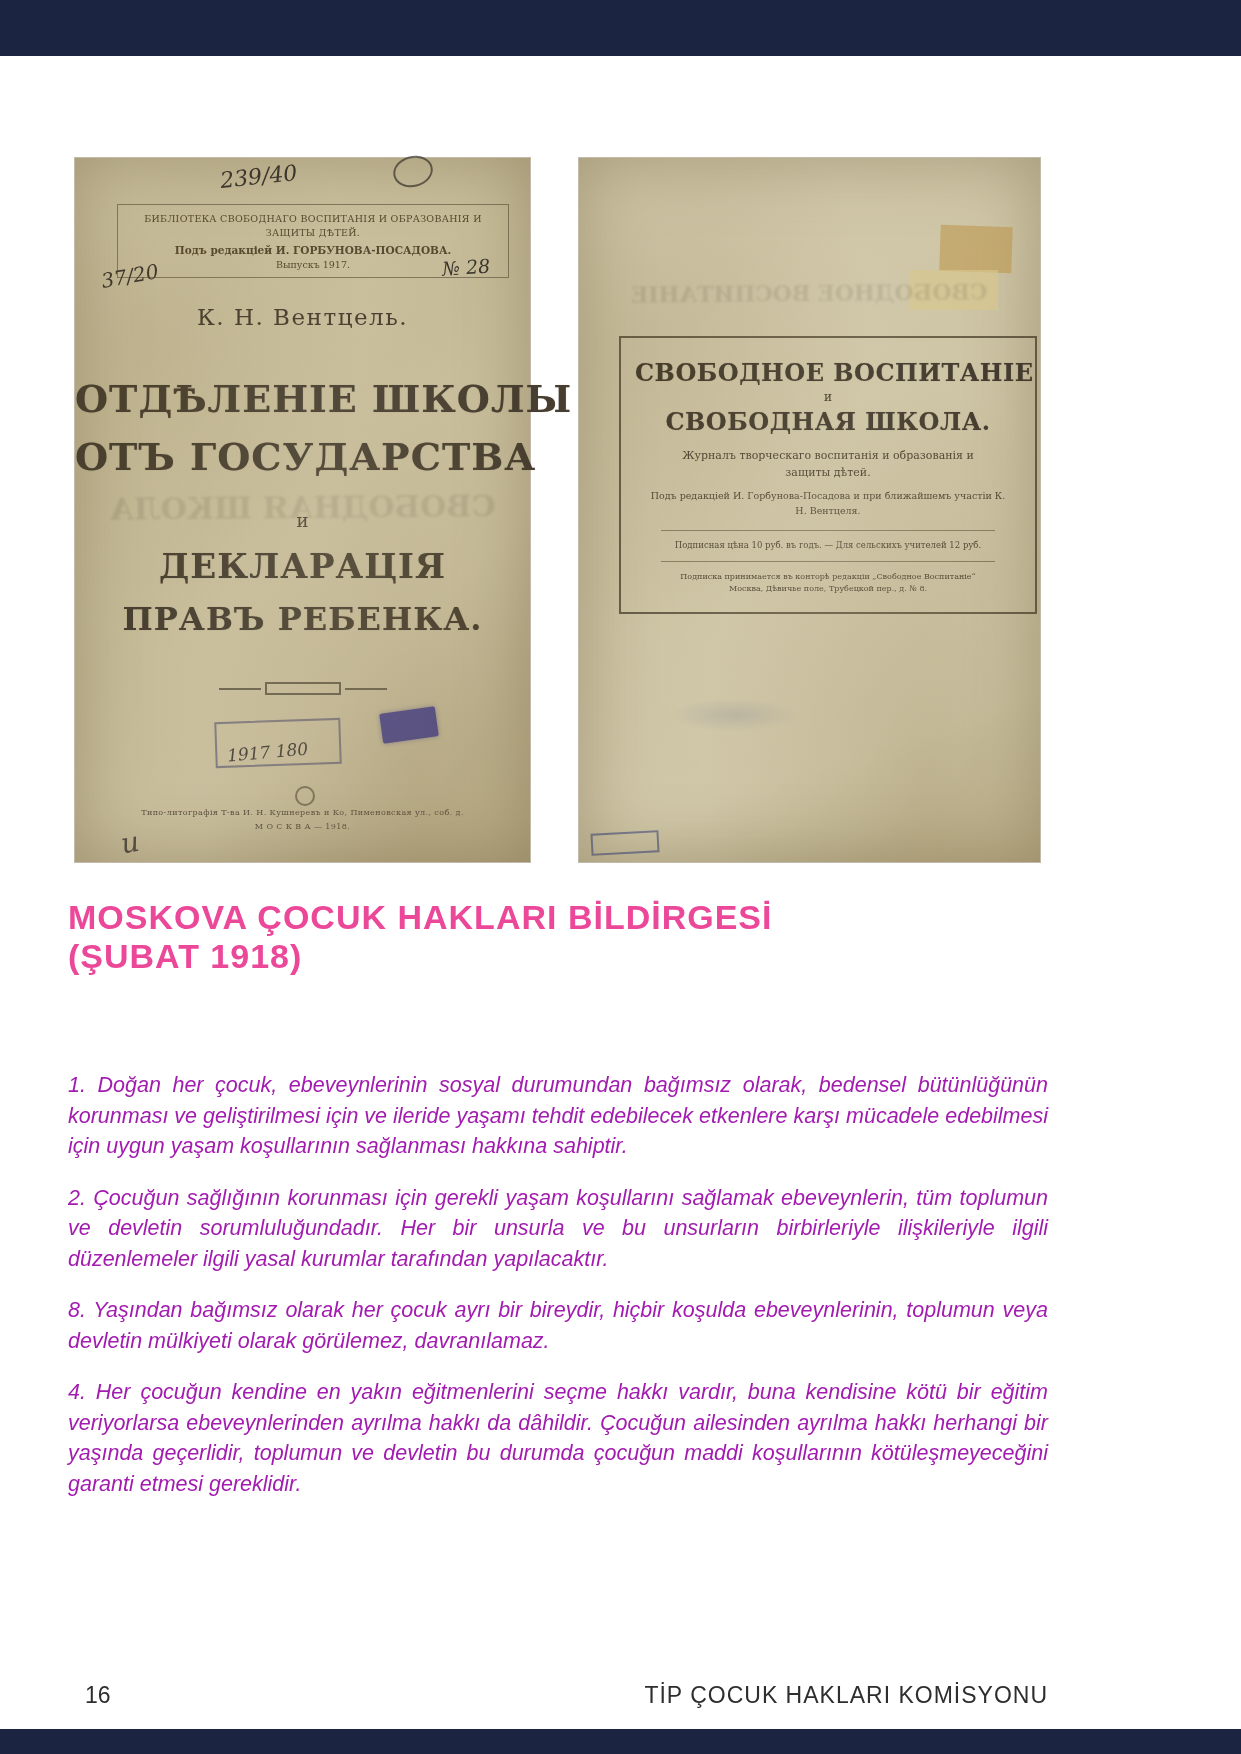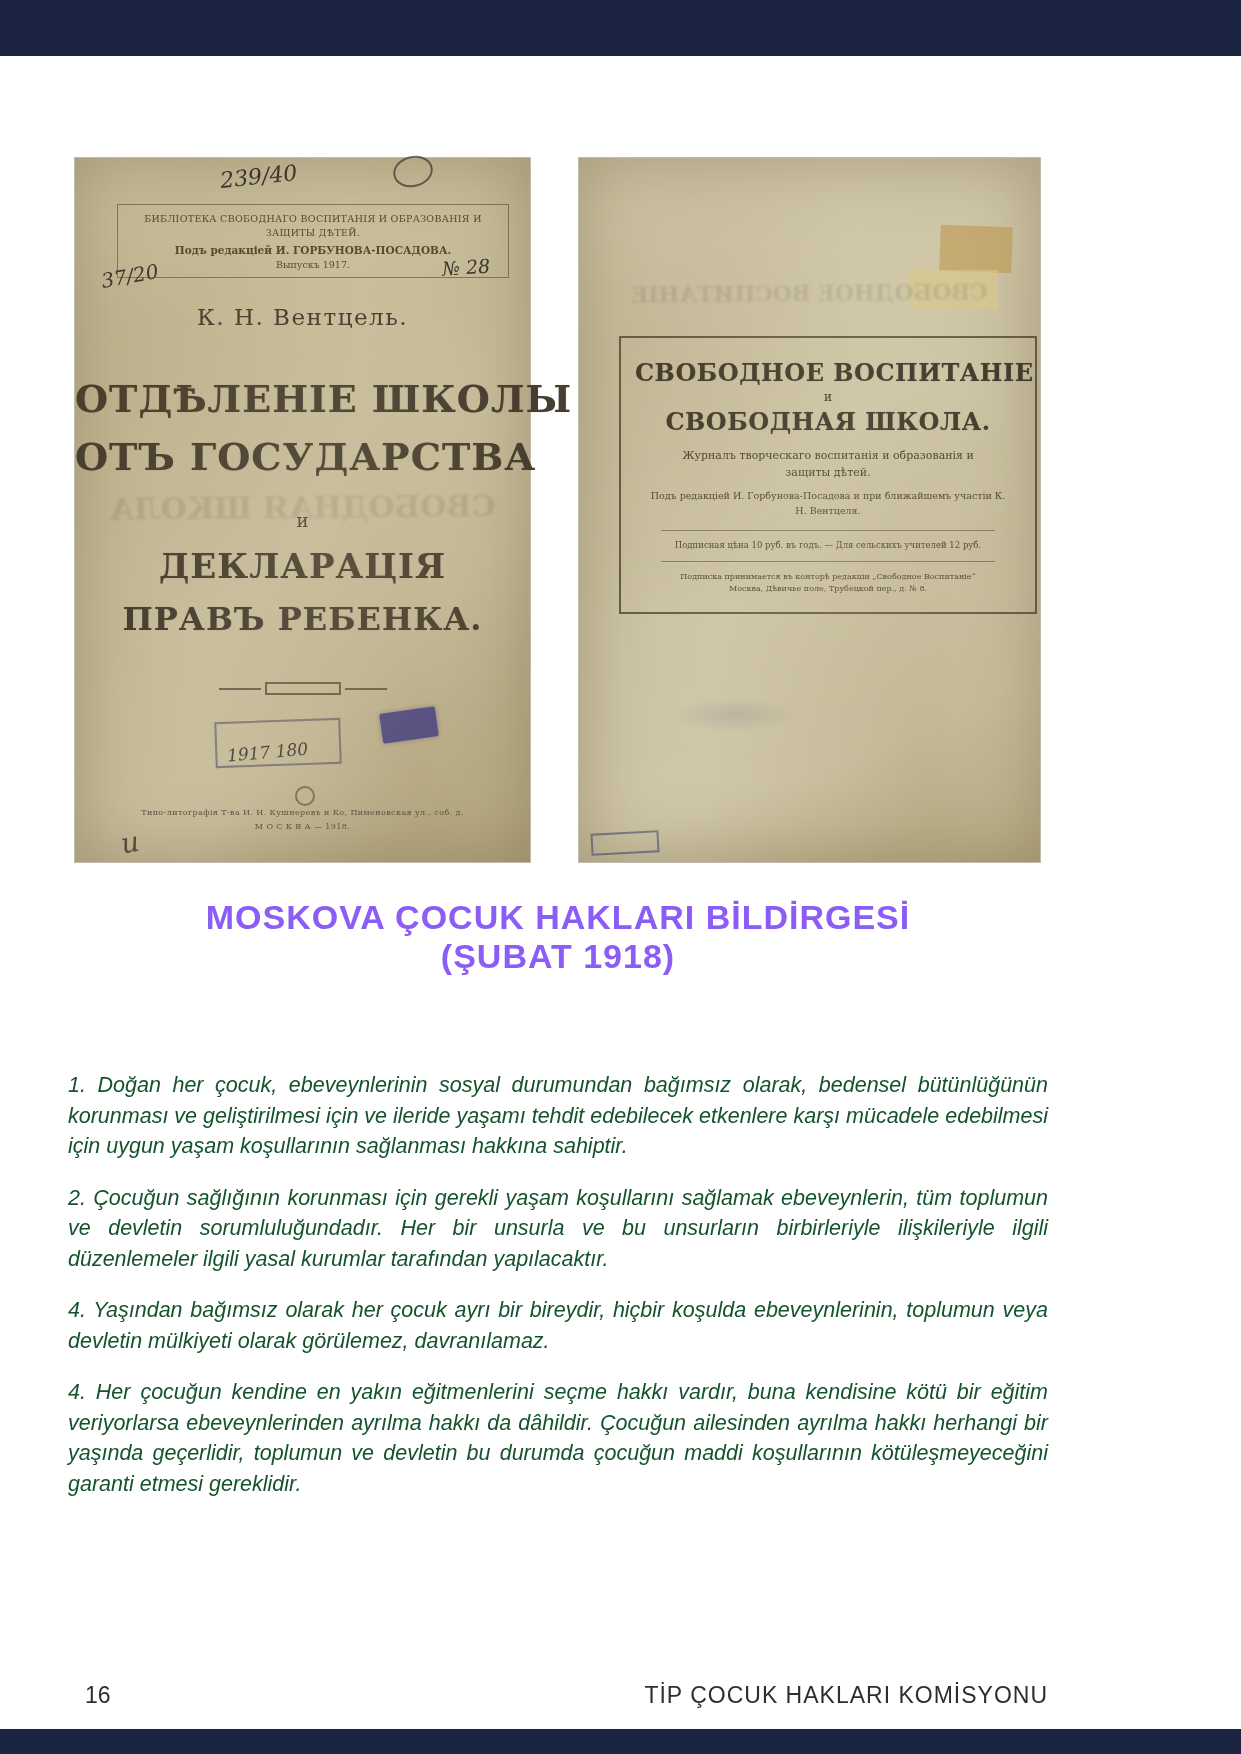--- a/index.html
+++ b/index.html
@@ -101,29 +101,29 @@
   .rc-terms { font-size: 8.5px; color: #4f4532; }
   .rc-addr { font-size: 8px; line-height: 1.6; color: #4f4532; }
   .rc-stamp { position: absolute; bottom: 8px; left: 12px; width: 64px; height: 18px;
     border: 2px solid rgba(40,50,110,.5); transform: rotate(-3deg); }
   .rc-smudge { position: absolute; bottom: 130px; left: 90px; width: 130px; height: 34px;
     background: radial-gradient(ellipse, rgba(90,100,140,.18), transparent 70%); }
 
   
   .heading {
     position: absolute; top: 898px; left: 68px; width: 980px;
-    text-align: center; color: #8b5cf6;
+    text-align: left; color: #ec4899;
   }
   .heading-line { font-size: 34px; font-weight: bold; letter-spacing: 1px; }
   .heading-line + .heading-line { }
 
   
   .articles { position: absolute; top: 1070px; left: 68px; width: 980px; }
   .articles p {
-    font-style: italic; font-size: 21.5px; line-height: 1.42; color: #14532d;
+    font-style: italic; font-size: 21.5px; line-height: 1.42; color: #a21caf;
     text-align: justify; margin: 0 0 21px 0;
   }
 
   
   .footer {
     position: absolute; top: 1682px; left: 85px; width: 963px;
     display: flex; justify-content: space-between; align-items: center;
     color: #2e2e2e;
   }
   .footer-page { font-size: 23px; }
@@ -190,21 +190,21 @@
   </div>
 
   <div class="heading">
     <div class="heading-line">MOSKOVA ÇOCUK HAKLARI BİLDİRGESİ</div>
     <div class="heading-line">(ŞUBAT 1918)</div>
   </div>
 
   <div class="articles">
     <p>1. Doğan her çocuk, ebeveynlerinin sosyal durumundan bağımsız olarak, bedensel bütünlüğünün korunması ve geliştirilmesi için ve ileride yaşamı tehdit edebilecek etkenlere karşı mücadele edebilmesi için uygun yaşam koşullarının sağlanması hakkına sahiptir.</p>
     <p>2. Çocuğun sağlığının korunması için gerekli yaşam koşullarını sağlamak ebeveynlerin, tüm toplumun ve devletin sorumluluğundadır. Her bir unsurla ve bu unsurların birbirleriyle ilişkileriyle ilgili düzenlemeler ilgili yasal kurumlar tarafından yapılacaktır.</p>
-    <p>4. Yaşından bağımsız olarak her çocuk ayrı bir bireydir, hiçbir koşulda ebeveynlerinin, toplumun veya devletin mülkiyeti olarak görülemez, davranılamaz.</p>
+    <p>8. Yaşından bağımsız olarak her çocuk ayrı bir bireydir, hiçbir koşulda ebeveynlerinin, toplumun veya devletin mülkiyeti olarak görülemez, davranılamaz.</p>
     <p>4. Her çocuğun kendine en yakın eğitmenlerini seçme hakkı vardır, buna kendisine kötü bir eğitim veriyorlarsa ebeveynlerinden ayrılma hakkı da dâhildir. Çocuğun ailesinden ayrılma hakkı herhangi bir yaşında geçerlidir, toplumun ve devletin bu durumda çocuğun maddi koşullarının kötüleşmeyeceğini garanti etmesi gereklidir.</p>
   </div>
 
   <div class="footer">
     <span class="footer-page">16</span>
     <span class="footer-label">TİP ÇOCUK HAKLARI KOMİSYONU</span>
   </div>
 
   <div class="bottombar"></div>
 

